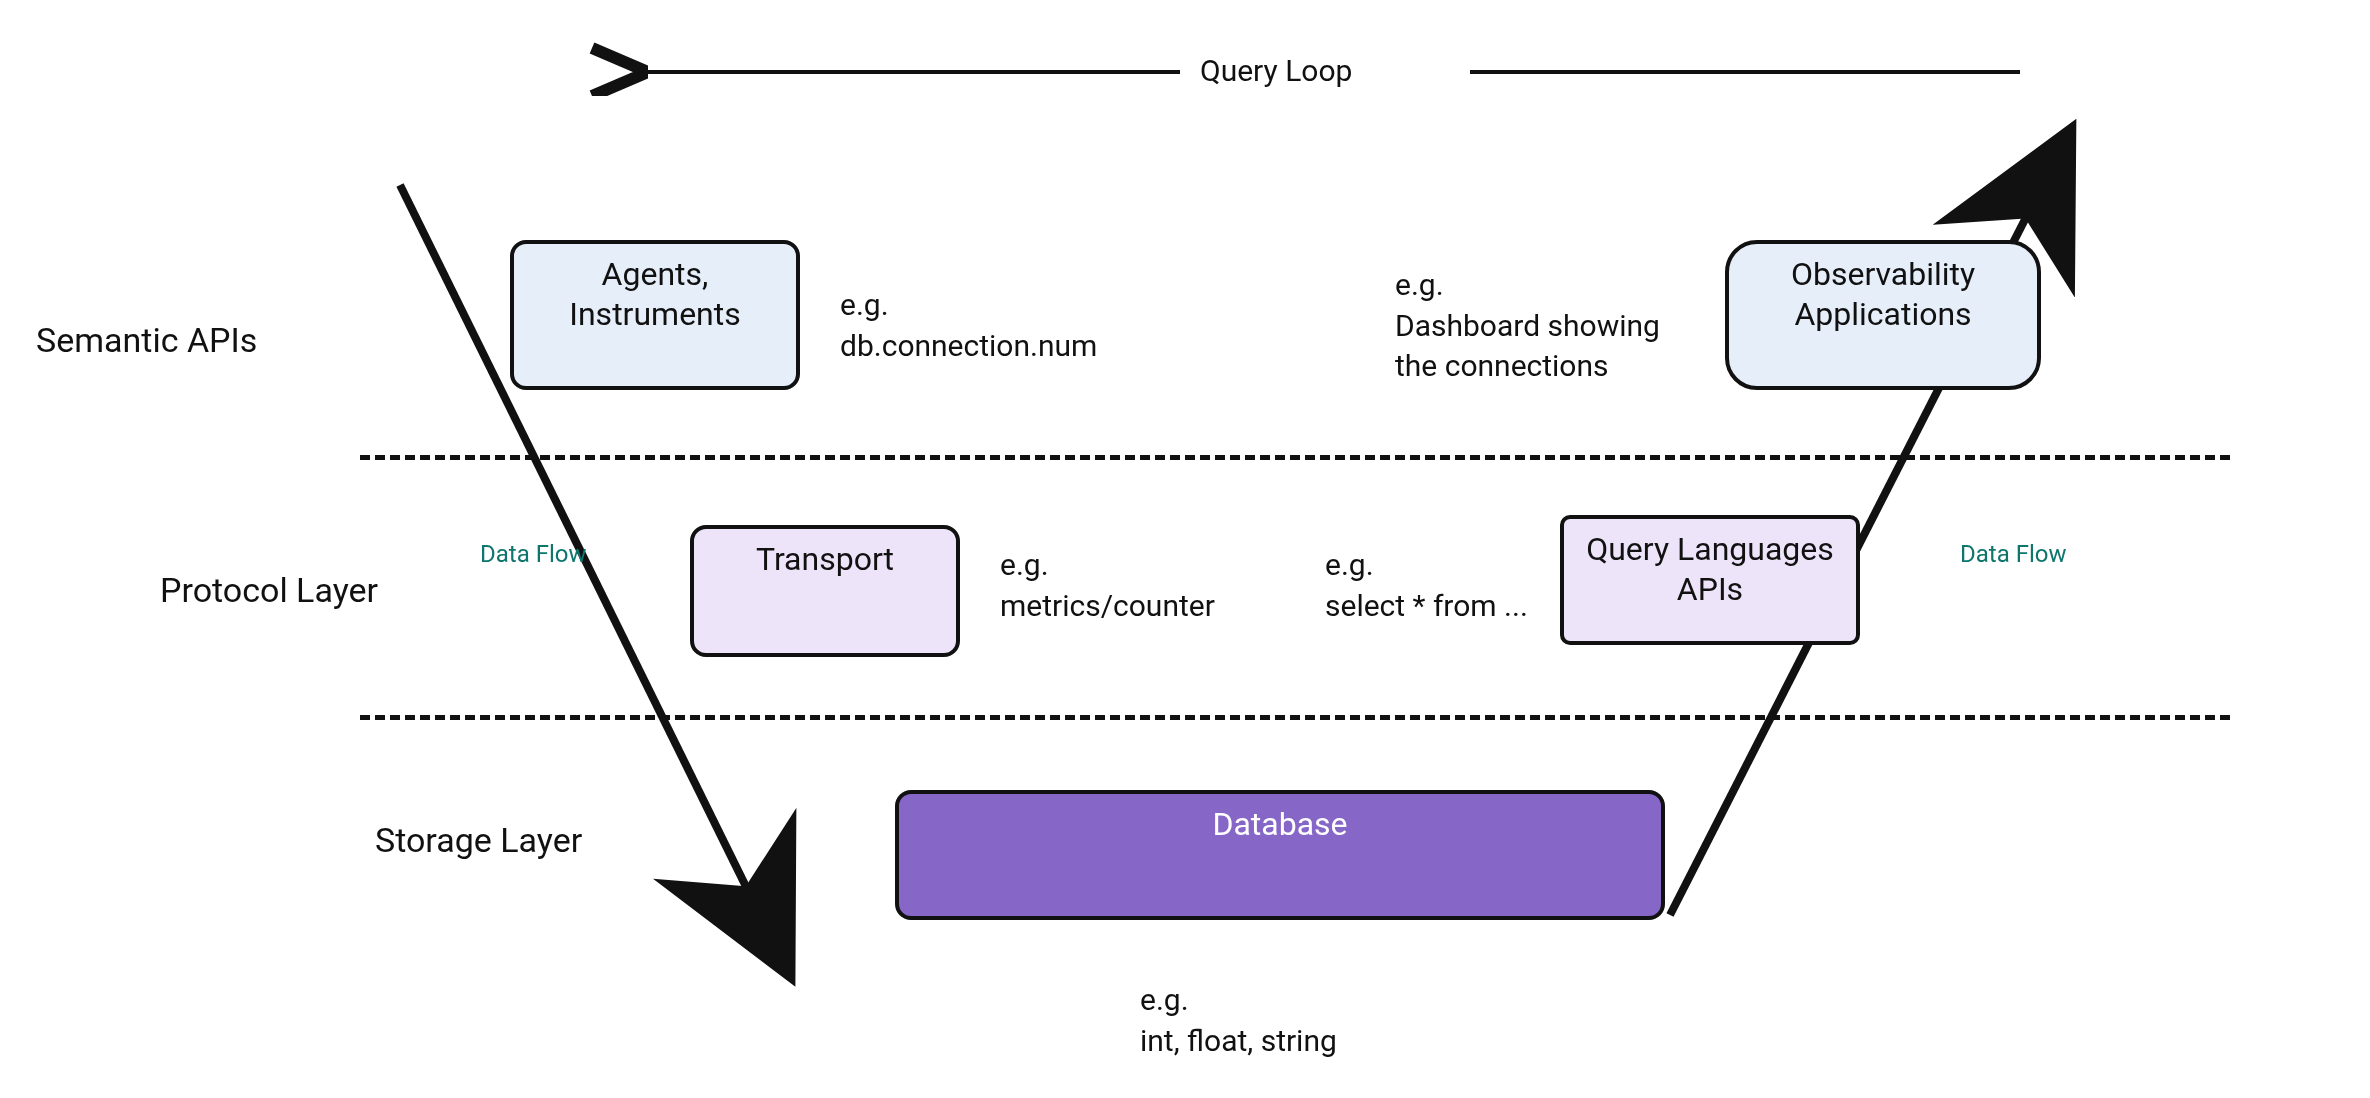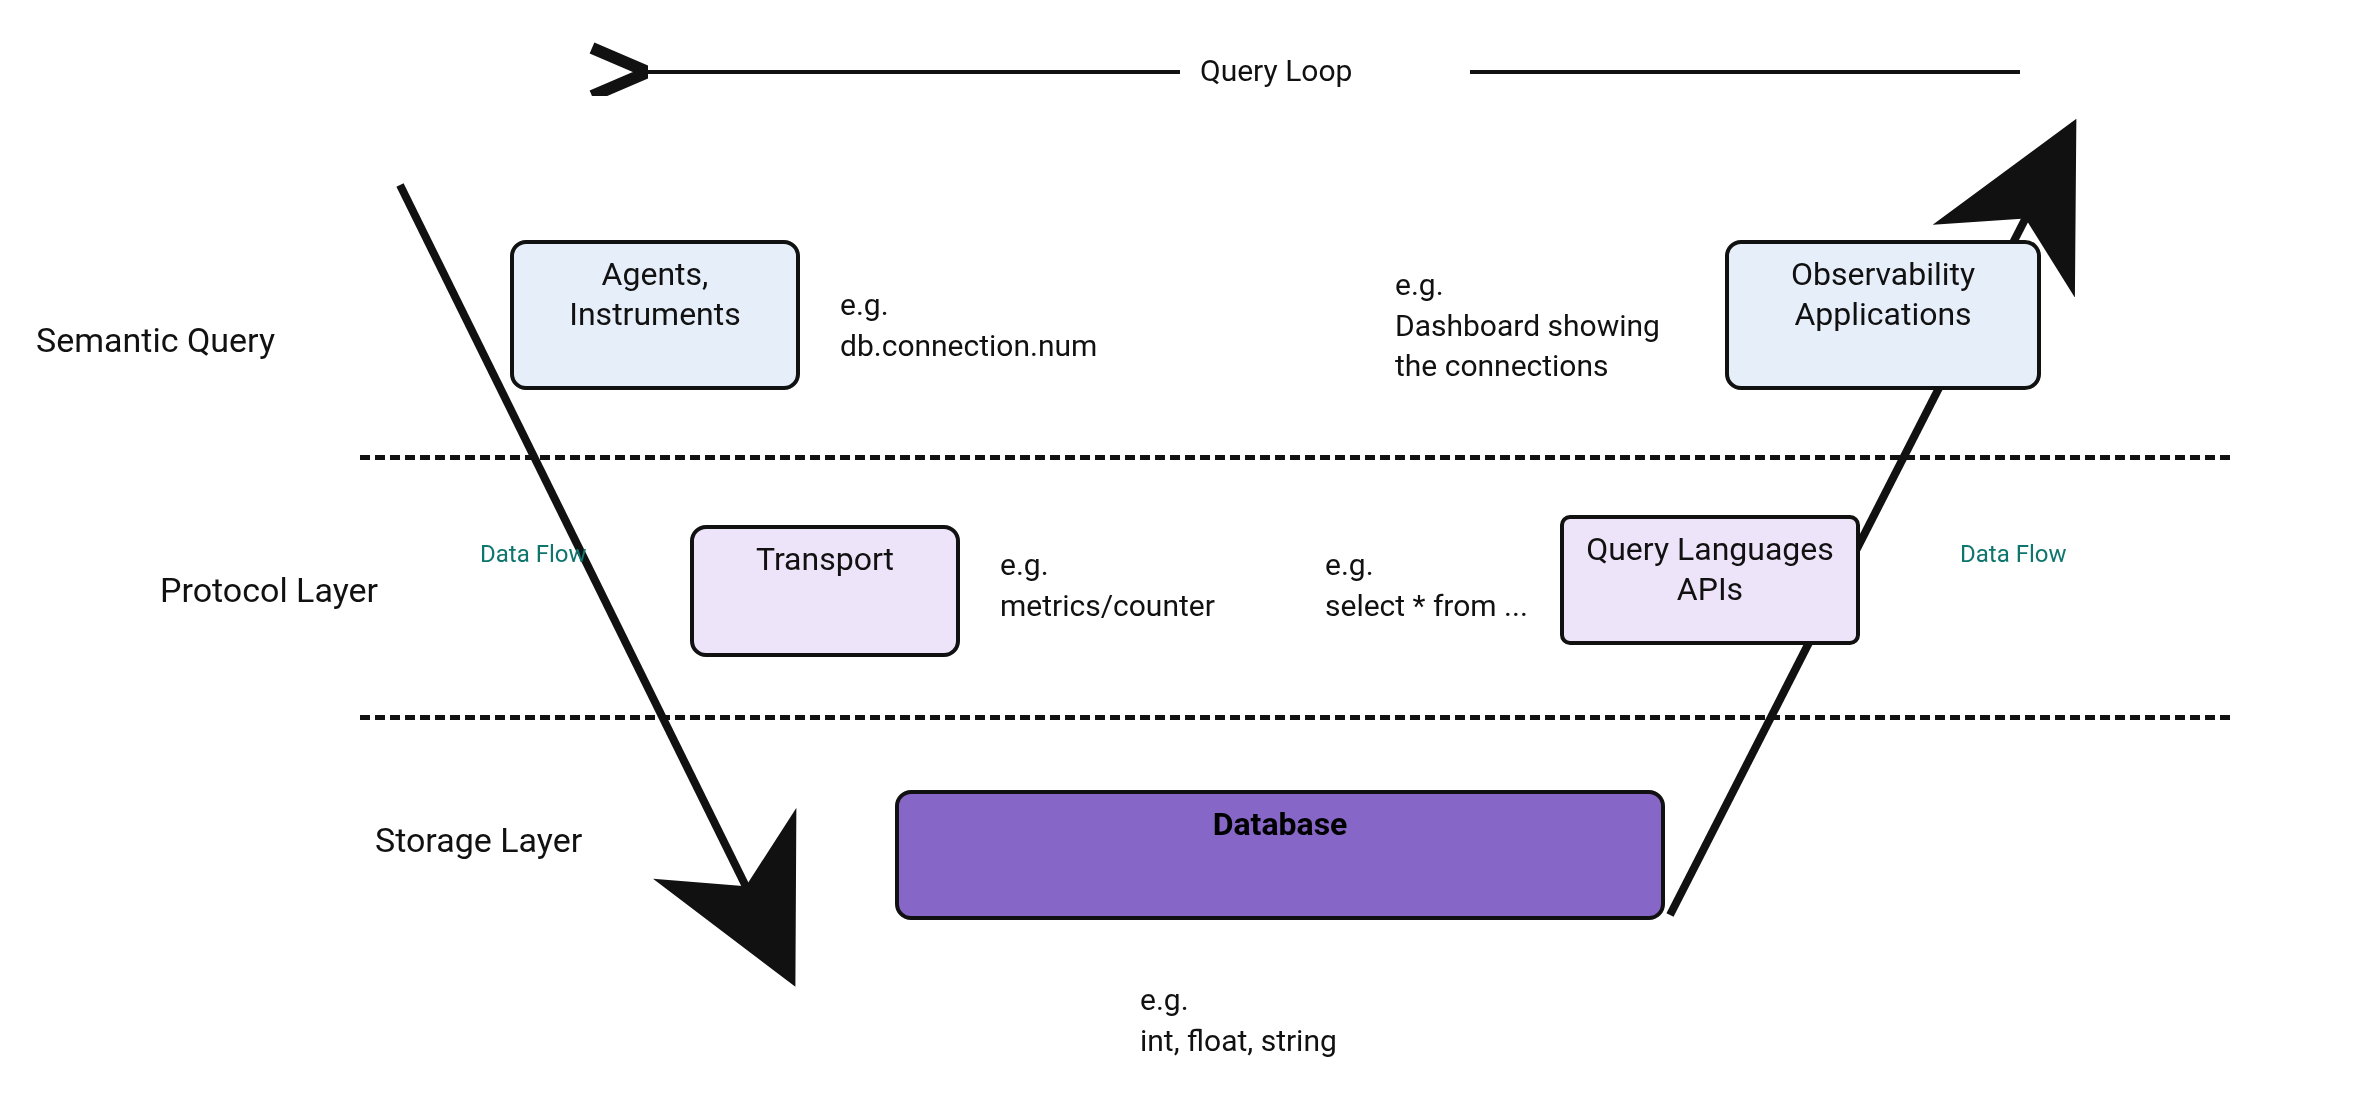--- a/index.html
+++ b/index.html
@@ -27,21 +27,21 @@
   }
   .box .box-label {
     font-size: 32px;
     line-height: 1.25;
     display: block;
     white-space: pre-line;
   }
   .box.blue  { background: #e6eefa; }
   .box.lilac { background: #eee4fa; }
   .box.purple{ background: #8666c6; }
-  .box.purple .box-label { color: #000000; font-weight: bold; }
+  .box.purple .box-label { color: #ffffff; }
   .layer-label {
     font-size: 34px;
     color: #111;
     text-align: left;
   }
   .eg {
     font-size: 30px;
     color: #111;
     line-height: 1.35;
     white-space: pre-line;
@@ -92,30 +92,30 @@
   <svg class="abs arrow" style="left:1650px; top:175px; width:420px; height:760px;" viewBox="0 0 420 760">
     <defs>
       <marker id="ahUR" markerWidth="20" markerHeight="20" refX="10" refY="10" orient="auto">
         <path d="M0,0 L20,10 L0,20 L6,10 Z" fill="#111"></path>
       </marker>
     </defs>
     <line x1="20" y1="740" x2="390" y2="15" stroke="#111" stroke-width="8" marker-end="url(#ahUR)"></line>
   </svg>
   <div class="abs dataflow-label" style="left:1960px; top:540px;">Data Flow</div>
 
-  <div class="abs layer-label" style="left:36px; top:320px;">Semantic Query</div>
+  <div class="abs layer-label" style="left:36px; top:320px;">Semantic APIs</div>
 
   <div class="abs box blue" style="left:510px; top:240px; width:290px; height:150px;">
     <span class="box-label">Agents,
 Instruments</span>
   </div>
   <div class="abs eg" style="left:840px; top:285px;">e.g.
 db.connection.num</div>
 
-  <div class="abs box blue" style="left:1725px; top:240px; width:316px; height:150px;">
+  <div class="abs box blue" style="left:1725px; top:240px; width:316px; height:150px;border-radius:32px;">
     <span class="box-label">Observability
 Applications</span>
   </div>
   <div class="abs eg" style="left:1395px; top:265px;">e.g.
 Dashboard showing
 the connections</div>
 
   <div class="abs dash-line" style="left:360px; top:455px; width:1870px;"></div>
 
   <div class="abs layer-label" style="left:160px; top:570px;text-align:center;">Protocol Layer</div>

